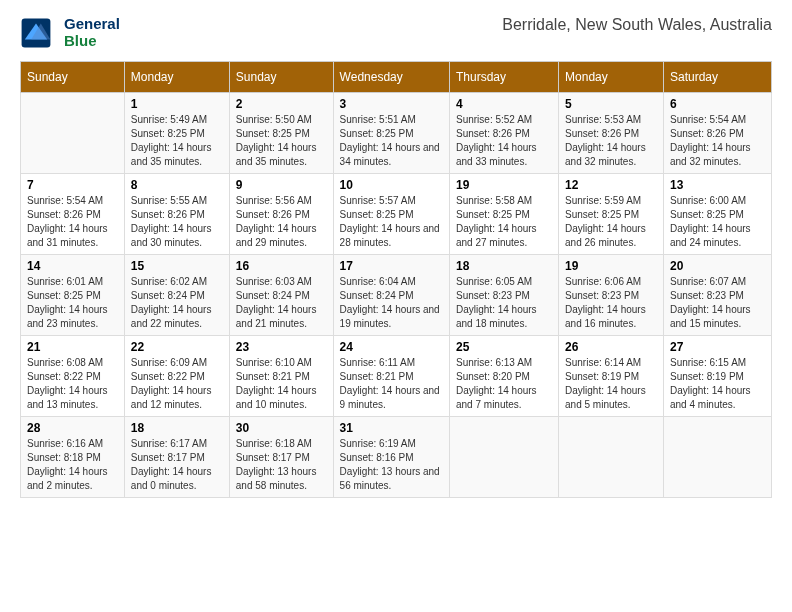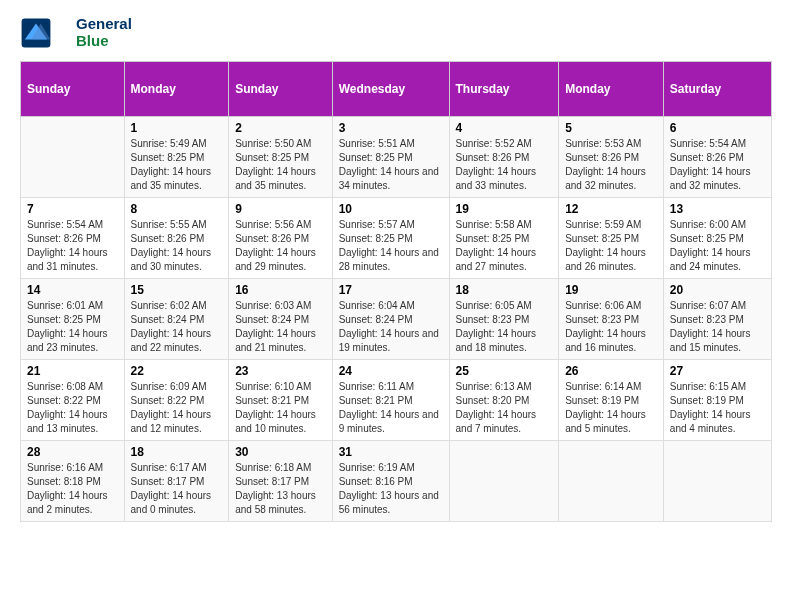--- a/index.html
+++ b/index.html
@@ -12,21 +12,21 @@
     }
     .header-area {
       display: flex;
       justify-content: space-between;
       align-items: flex-start;
       margin-bottom: 12px;
     }
     .logo {
       display: flex;
       align-items: center;
-      gap: 24px;
+      gap: 12px;
     }
     .logo-icon {
       width: 32px;
       height: 32px;
     }
     .title-area {
       text-align: right;
     }
     .page-title {
       font-size: 32px;
@@ -36,26 +36,26 @@
     .page-subtitle {
       font-size: 16px;
       color: #444;
     }
     table {
       width: 100%;
       border-collapse: collapse;
       font-size: 11px;
     }
     thead tr th {
-      background: #a21caf;
+      background: #a16207;
       color: #fff;
       text-align: left;
-      padding: 20px 6px;
+      padding: 8px 6px;
       font-size: 12px;
-      font-weight: bold;
+      font-weight: normal;
       border: 1px solid #ccc;
     }
     tbody tr td {
       border: 1px solid #ddd;
       padding: 4px 6px;
       vertical-align: top;
       min-height: 70px;
       background: #fff;
     }
     tbody tr:nth-child(odd) td {
@@ -84,20 +84,21 @@
       <rect x="2" y="2" width="36" height="36" rx="4" fill="#003366"></rect>
       <polygon points="20,8 34,28 6,28" fill="#4da6ff"></polygon>
       <polygon points="26,8 38,28 14,28" fill="#5588cc" opacity="0.5"></polygon>
     </svg>
     <div>
       <div style="font-size:15px;font-weight:bold;color:#003366;line-height:1.1">General</div>
       <div style="font-size:15px;font-weight:bold;color:#15803d;line-height:1.1">Blue</div>
     </div>
   </div>
   <div class="title-area">
+    <div class="page-subtitle">Berridale, New South Wales, Australia</div>
   </div>
 </div>
 
 <table>
   <thead>
     <tr>
 
     <th>Sunday</th>
         <th>Monday</th>
         <th>Sunday</th>

